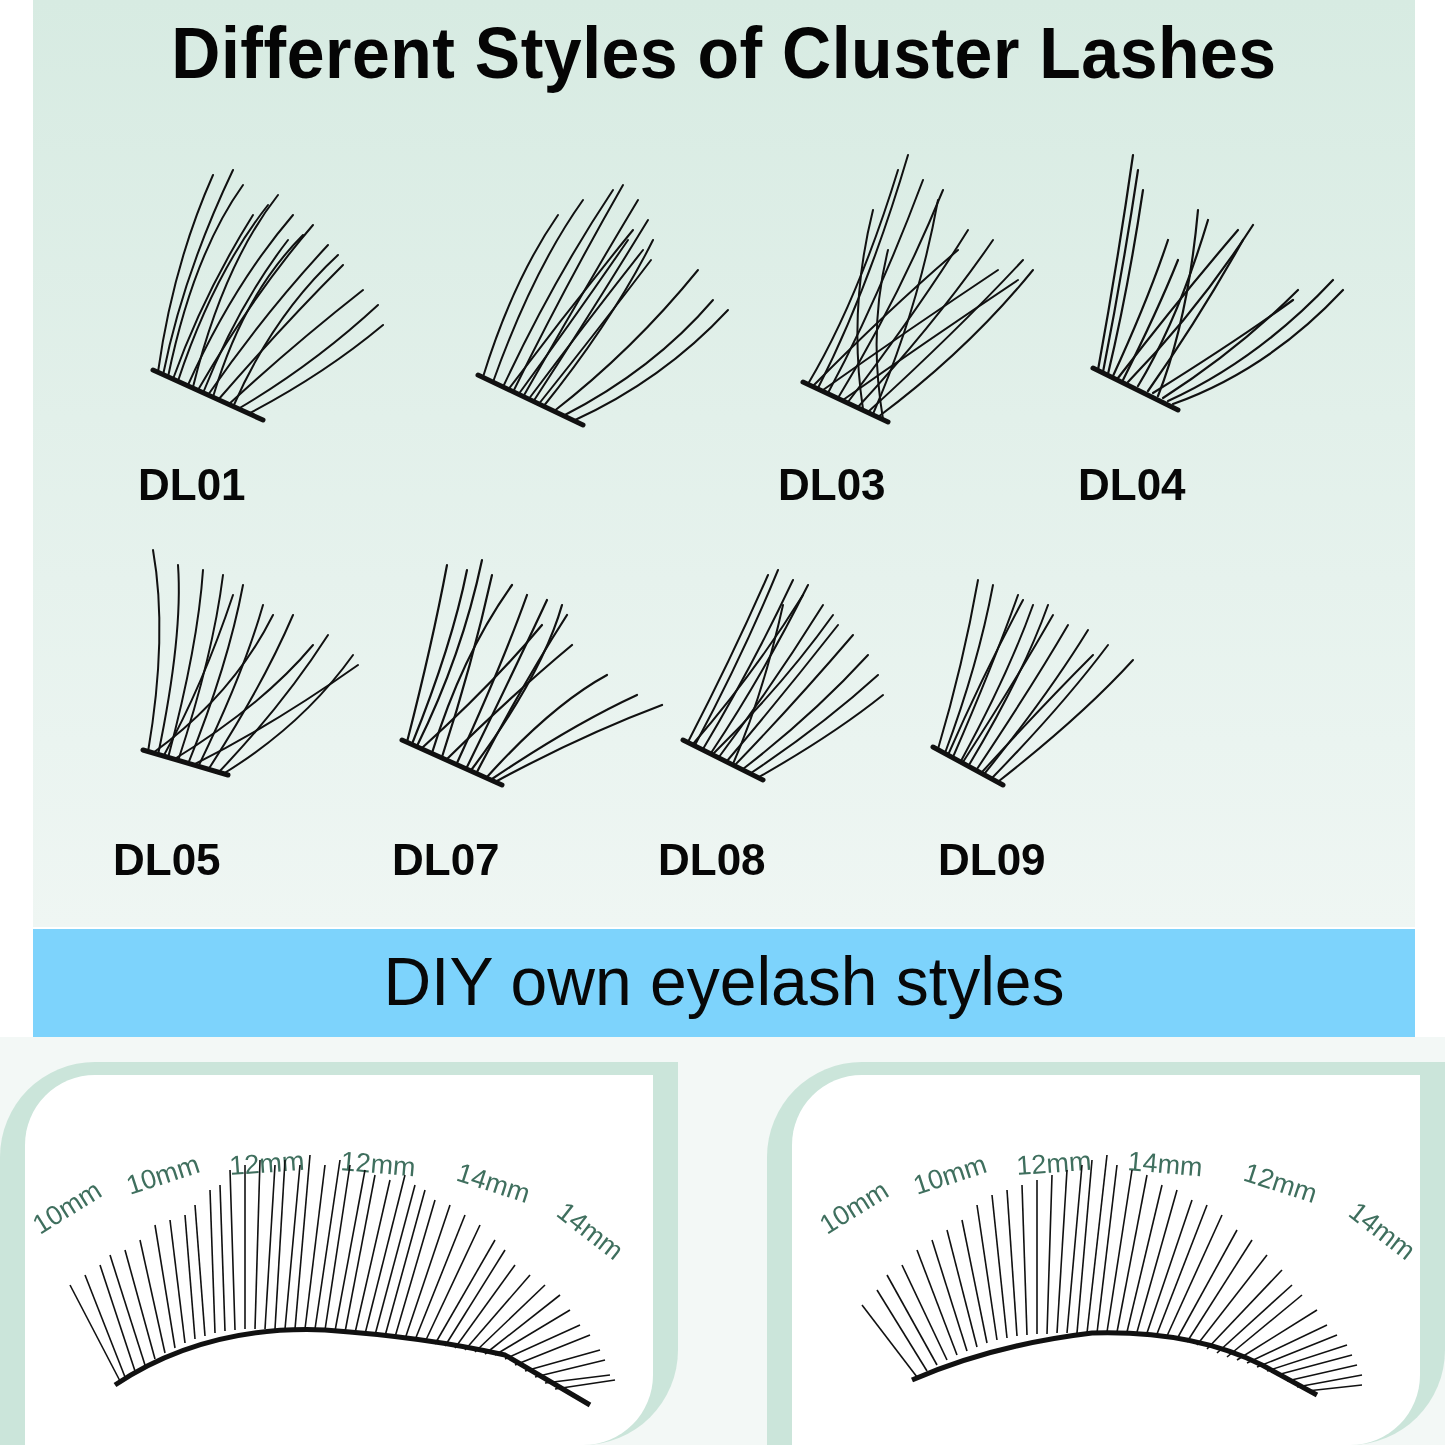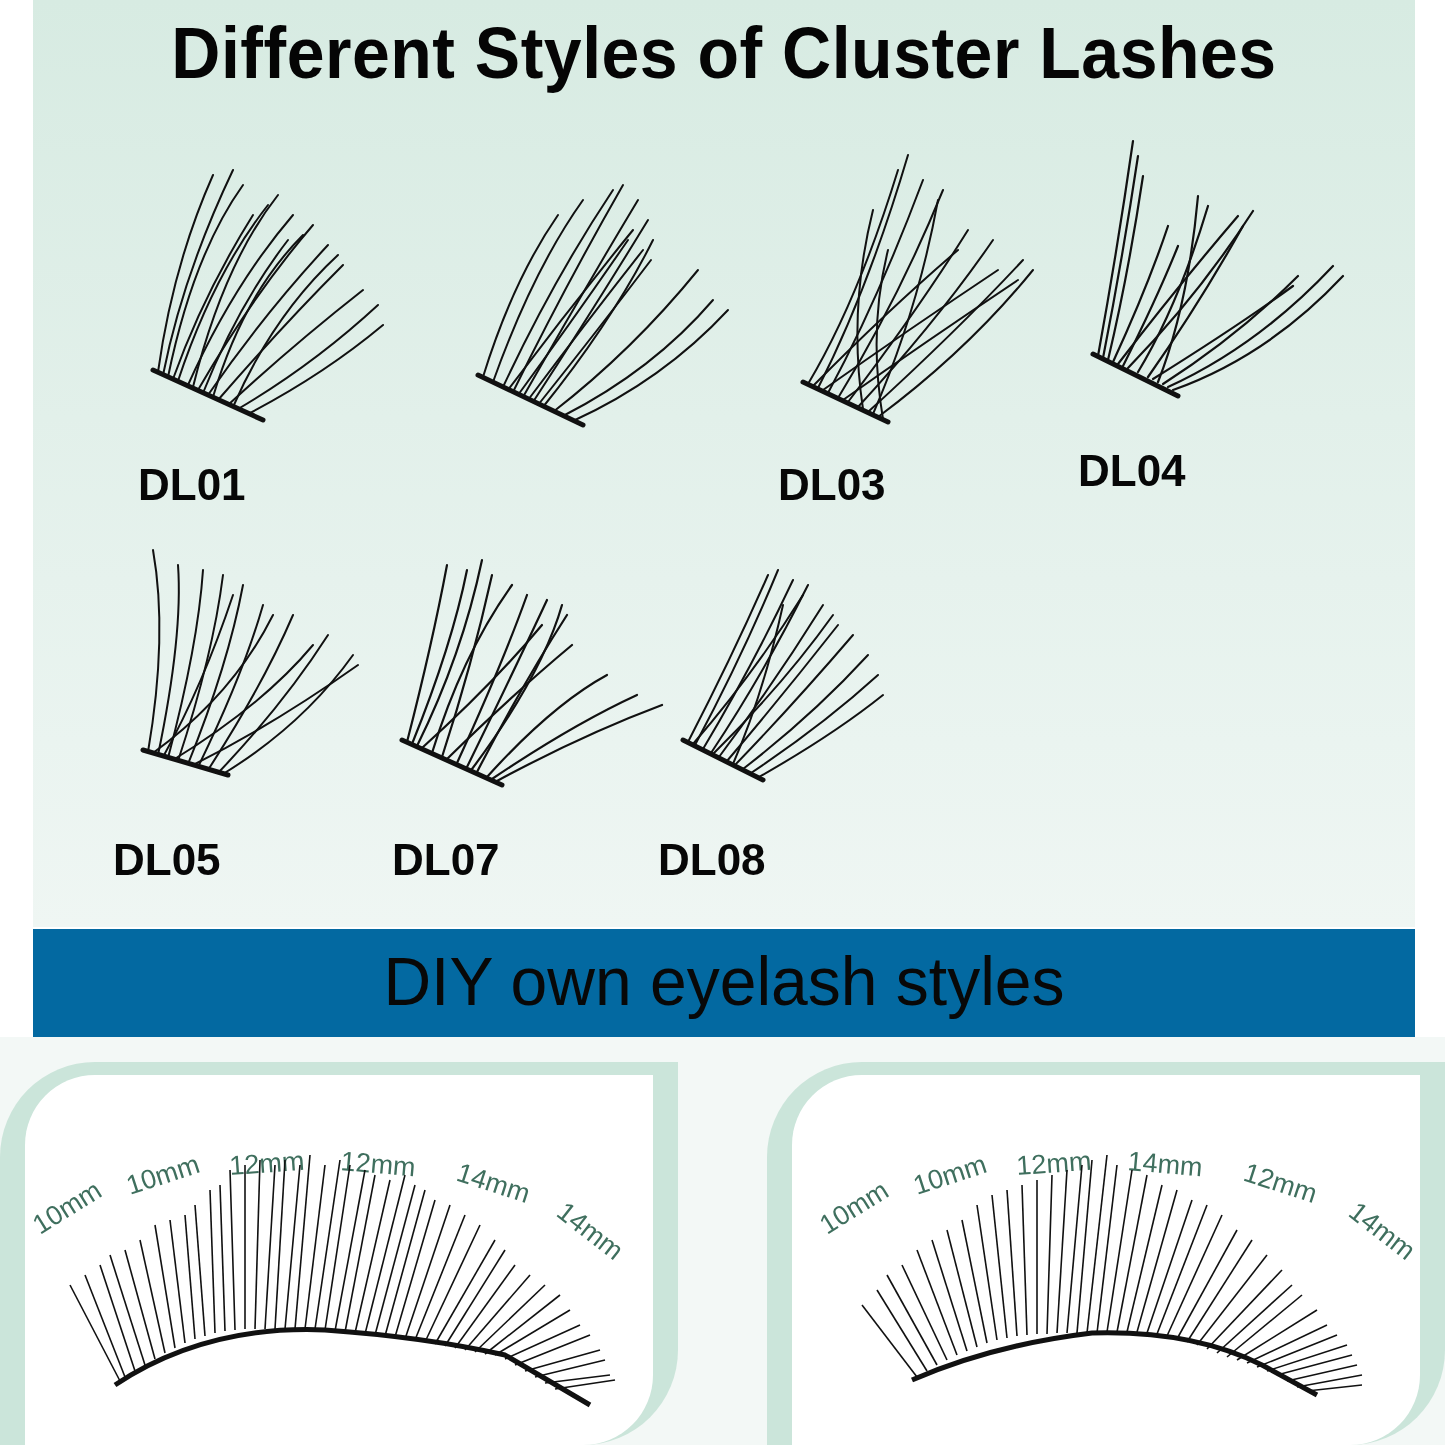--- a/index.html
+++ b/index.html
@@ -17,21 +17,21 @@
     }
     .style-item { position: absolute; }
     .style-item svg { position: absolute; overflow: visible; }
     .style-label {
       position: absolute; font-weight: bold; font-size: 44px; color: #070707;
       width: 200px; text-align: left;
     }
 
     .diy-band {
       position: absolute; left: 33px; top: 929px; width: 1382px; height: 108px;
-      background: #0369a1;
+      background: #7dd3fc;
     }
     .diy-title {
       position: absolute; left: 0; top: 14px; width: 100%;
       text-align: center; font-size: 66px; color: #080808; transform: scaleY(1.05);
     }
     .bottom-bg {
       position: absolute; left: 0; top: 1037px; width: 1445px; height: 408px;
       background: #f3f8f6;
     }
 
@@ -115,21 +115,21 @@
           <path d="M25,240 Q110,180 200,120"></path>
         <path d="M45,250 Q130,190 220,130"></path>
           <path d="M85,269 Q70,180 90,100"></path>
         <path d="M65,259 Q50,160 75,60"></path>
           <path d="M75,264 Q120,160 140,50"></path>
       </g>
     </svg>
     <div class="style-label" style="left:-20px;top:310px;">DL03</div>
   </div>
 
-  <div class="style-item" style="left:1055px;top:136px;width:280px;height:360px;">
+  <div class="style-item" style="left:1055px;top:150px;width:280px;height:360px;">
     <svg width="280" height="280" viewBox="0 0 280 280">
       <g stroke="#111" stroke-width="2.2" fill="none" stroke-linecap="round">
         <line x1="5" y1="218" x2="90" y2="260" stroke-width="5"></line>
         <path d="M10,220 Q30,110 45,5"></path>
           <path d="M15,222 Q35,120 50,20"></path>
         <path d="M20,224 Q40,140 55,40"></path>
           <path d="M30,228 Q90,150 150,80"></path>
         <path d="M40,232 Q110,160 165,75"></path>
           <path d="M50,236 Q90,170 120,70"></path>
         <path d="M60,241 Q110,170 155,90"></path>
@@ -205,20 +205,40 @@
         <path d="M78,208 Q150,160 205,110"></path>
           <path d="M86,212 Q160,170 210,130"></path>
         <path d="M20,179 Q80,110 130,30"></path>
           <path d="M40,189 Q110,120 160,50"></path>
         <path d="M60,199 Q90,130 110,40"></path>
       </g>
     </svg>
     <div class="style-label" style="left:-15px;top:270px;">DL08</div>
   </div>
 
+  <div class="style-item" style="left:890px;top:565px;width:240px;height:320px;">
+    <svg width="240" height="220" viewBox="0 0 240 220">
+      <g stroke="#111" stroke-width="2" fill="none" stroke-linecap="round">
+        <line x1="10" y1="182" x2="80" y2="220" stroke-width="5"></line>
+        <path d="M15,184 Q40,100 55,15"></path>
+          <path d="M22,188 Q55,100 70,20"></path>
+        <path d="M30,192 Q70,100 95,30"></path>
+          <path d="M38,196 Q85,110 110,40"></path>
+        <path d="M46,200 Q100,110 125,40"></path>
+          <path d="M54,204 Q110,120 145,60"></path>
+        <path d="M62,208 Q125,130 165,65"></path>
+          <path d="M70,212 Q140,140 185,80"></path>
+        <path d="M76,216 Q160,150 210,95"></path>
+          <path d="M25,190 Q60,110 100,35"></path>
+        <path d="M40,197 Q90,120 130,50"></path>
+          <path d="M60,206 Q120,140 170,90"></path>
+      </g>
+    </svg>
+    <div class="style-label" style="left:15px;top:270px;">DL09</div>
+  </div>
 
 </div>
 
 <div class="diy-band">
   <div class="diy-title">DIY own eyelash styles</div>
 </div>
 
 <div class="bottom-bg"></div>
 
 <div class="frame" style="left:0px;top:1062px;width:678px;height:383px;">

